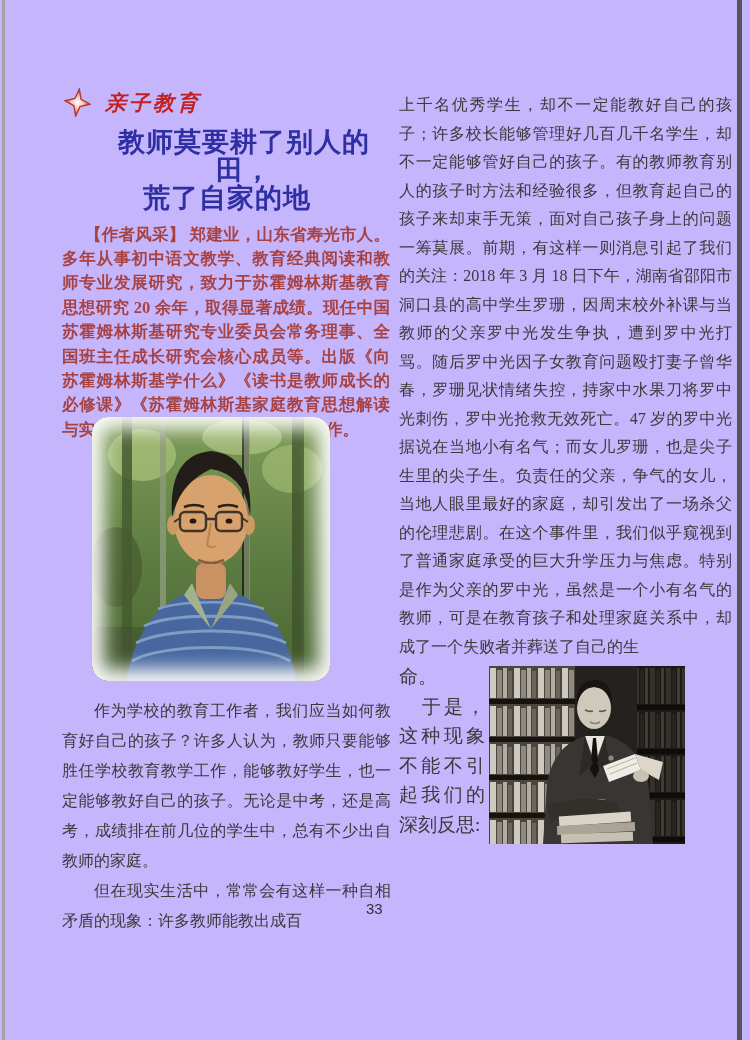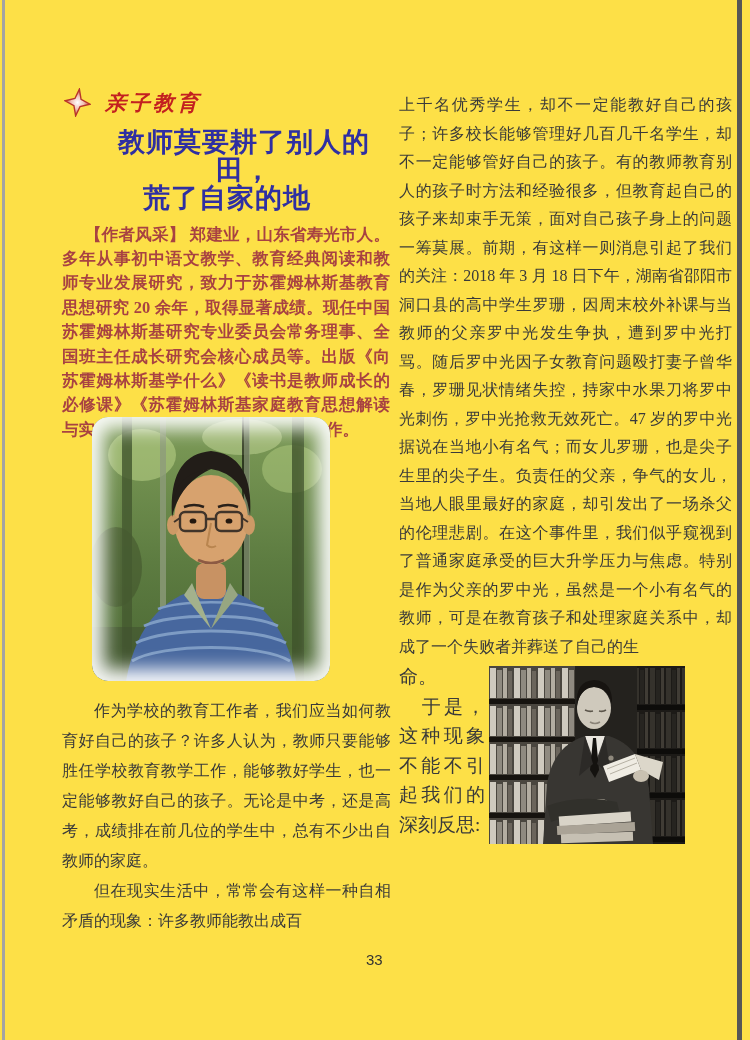--- a/index.html
+++ b/index.html
@@ -1,18 +1,18 @@
 <!DOCTYPE html>
 <html><head>
 <meta charset="utf-8">
 <style>
   html,body{margin:0;padding:0;background:#ffffff;}
   .page{
     position:relative;width:750px;height:1040px;overflow:hidden;
-    background:#fde047;
+    background:#c4b5fd;
     font-family:"Liberation Serif","DejaVu Serif",serif;
     color:#3b3b3b;
   }
   .edge{position:absolute;top:0;height:1040px;}
   .edge-left{left:2px;width:3px;background:#a3a3a3;}
   .edge-right{left:737px;width:5px;background:#565656;}
 
   
   .section-header{position:absolute;left:64px;top:88px;display:flex;align-items:center;gap:14px;}
   .section-label{
@@ -42,21 +42,21 @@
   .indent{text-indent:2em;}
   .left-body{position:absolute;left:62px;top:697px;width:329px;font-family:Liberation Mono, monospace;}
   .right-col{position:absolute;left:399px;top:91px;width:333px;}
   .right-col .body-par{line-height:28.5px;}
   .wrap-row{display:flex;align-items:flex-start;margin-top:1px;}
   .narrow-text{width:86px;flex:0 0 86px;}
   .narrow-text p{margin:0;font-size:19px;line-height:29.5px;text-align:justify;color:#3a3a3a;}
   .narrow-text .indent1{text-indent:1.2em;}
   .library-photo-wrap{width:196px;height:178px;margin-left:4px;margin-top:4px;flex:0 0 196px;}
 
-  .page-number{position:absolute;left:366px;top:951px;font-size:15px;color:#333;
+  .page-number{position:absolute;left:366px;top:900px;font-size:15px;color:#333;
     font-family:"Liberation Sans","DejaVu Sans",sans-serif;}
 </style>
 </head>
 <body>
 
 <div class="page">
   <div class="edge edge-left"></div>
   <div class="edge edge-right"></div>
 
   <div class="section-header">

